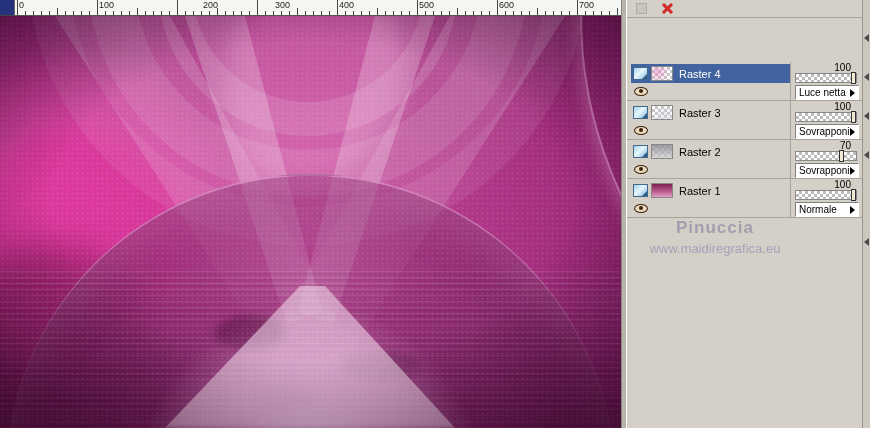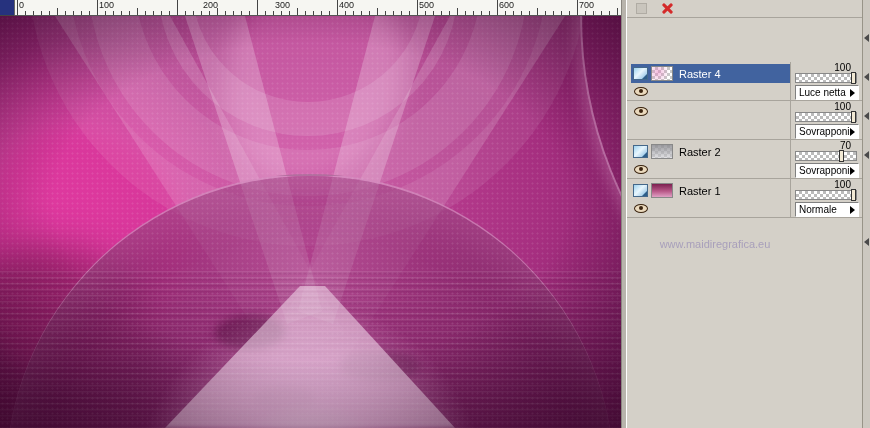--- a/index.html
+++ b/index.html
@@ -133,21 +133,21 @@
     background: #f2e9d4; border: 1px solid #333; }
   .blend-box { margin-top: 2px; width: 64px; height: 15px; background: #fff;
     border: 1px solid; border-color: #808080 #fff #fff #808080;
     display: flex; align-items: center; justify-content: space-between; padding: 0 3px; }
   .blend-label { font-size: 10px; line-height: 12px; color: #000; white-space: nowrap; overflow: hidden; }
   .blend-arrow { flex: 0 0 auto; width: 0; height: 0; border-top: 4px solid transparent;
     border-bottom: 4px solid transparent; border-left: 5px solid #000; }
 
   .watermark { position: absolute; left: 8px; top: 218px; width: 160px; text-align: center; }
   .wm-title { font-size: 17px; font-weight: bold; letter-spacing: 1px; color: #a29eae; }
-  .wm-url { font-size: 11px; color: #a89fbb; margin-top: 20px; }
+  .wm-url { font-size: 13px; color: #a89fbb; margin-top: 3px; }
 
   
   .edge-strip { position: absolute; left: 862px; top: 0; width: 8px; height: 428px;
     background: #ccc8c0; border-left: 1px solid #989488; }
   .edge-arrow { position: absolute; left: 1px; width: 0; height: 0;
     border-top: 4px solid transparent; border-bottom: 4px solid transparent; border-right: 5px solid #4a4a4a; }
   .edge-arrow:nth-of-type(1) { top: 34px; }
   .edge-arrow:nth-of-type(2) { top: 73px; }
   .edge-arrow:nth-of-type(3) { top: 112px; }
   .edge-arrow:nth-of-type(4) { top: 151px; }
@@ -307,20 +307,27 @@
             </div>
             <div class="blend-box">
               <span class="blend-label">Luce netta</span>
               <span class="blend-arrow"></span>
             </div>
           </div>
         </div>
 
         <div class="layer-row">
           <div class="row-left">
+            <div class="row-top">
+              <span class="layer-type-icon">
+                <span class="corner"></span>
+              </span>
+              <span class="thumb thumb-1"></span>
+              <span class="layer-name">Raster 3</span>
+            </div>
             <div class="row-bottom">
               <span class="eye-icon">
                 <span class="pupil"></span>
               </span>
             </div>
           </div>
           <div class="row-right">
             <span class="opacity-value">100</span>
             <div class="opacity-track">
               <span class="opacity-marker" style="left: calc(100% - 5px);"></span>
@@ -382,20 +389,21 @@
             <div class="blend-box">
               <span class="blend-label">Normale</span>
               <span class="blend-arrow"></span>
             </div>
           </div>
         </div>
 
     </div>
 
     <div class="watermark">
+      <div class="wm-title">Pinuccia</div>
       <div class="wm-url">www.maidiregrafica.eu</div>
     </div>
   </div>
 
   <div class="edge-strip">
     <span class="edge-arrow"></span>
     <span class="edge-arrow"></span>
     <span class="edge-arrow"></span>
     <span class="edge-arrow"></span>
     <span class="edge-arrow"></span>

